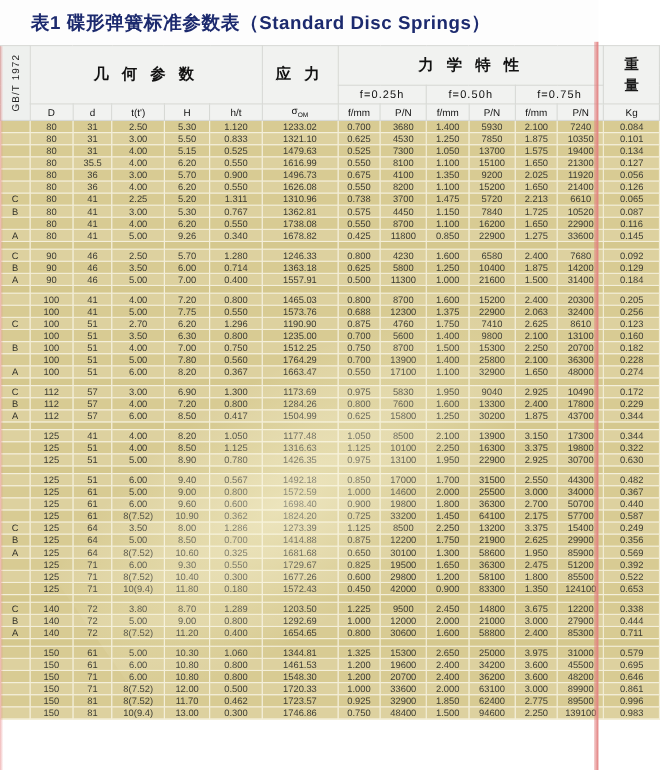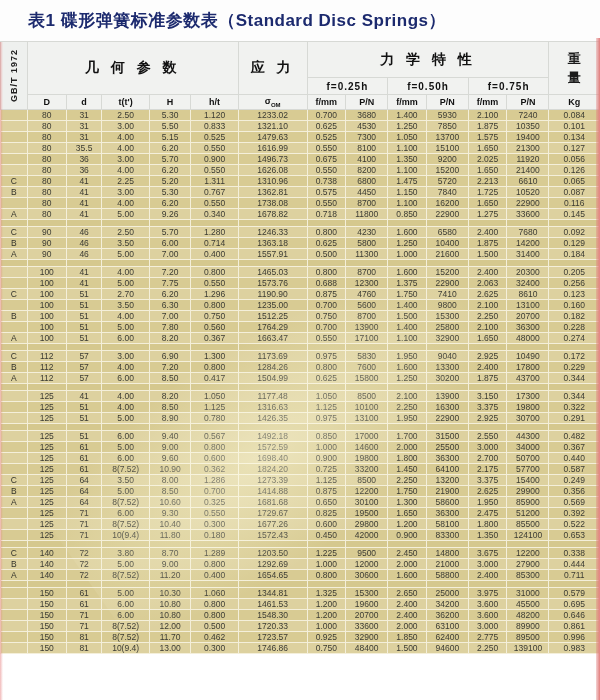--- a/index.html
+++ b/index.html
@@ -2,21 +2,21 @@
 <html><head>
 <meta charset="utf-8">
 <style>
   * { margin: 0; padding: 0; box-sizing: border-box; }
   html, body { width: 600px; height: 700px; overflow: hidden; }
   body {
     font-family: "Liberation Sans", sans-serif;
     background: #ffffff;
     position: relative;
   }
-  .page { width: 600px; height: 700px; position: relative; background: #fff; }
+  .page { width: 544px; height: 700px; position: relative; background: #fff; }
 
   .title-bar {
     height: 41px;
     display: flex;
     align-items: center;
     padding-left: 28px;
     background: #fdfdfd;
   }
   .title-bar h1 {
     font-size: 17px;
@@ -28,21 +28,21 @@
   table.springs {
     width: 600px;
     table-layout: fixed;
     border-collapse: collapse;
   }
 
   
   thead th {
     background: #f1f2f0;
     border: 1px solid #d7d9d5;
-    font-weight: bold;
+    font-weight: normal;
     color: #1a1a1a;
     vertical-align: middle;
     text-align: center;
   }
   th.gbt {
     width: 27px;
     background: #eef0ee;
   }
   .gbt-inner {
     writing-mode: vertical-rl;
@@ -279,21 +279,21 @@
         </tr>
         <tr class="data-row">
           <td class="letter">C</td>
           <td>80</td>
           <td>41</td>
           <td>2.25</td>
           <td>5.20</td>
           <td>1.311</td>
           <td>1310.96</td>
           <td>0.738</td>
-          <td>6800</td>
+          <td>3700</td>
           <td>1.475</td>
           <td>5720</td>
           <td>2.213</td>
           <td>6610</td>
           <td>0.065</td>
         </tr>
         <tr class="data-row">
           <td class="letter">B</td>
           <td>80</td>
           <td>41</td>
@@ -326,21 +326,21 @@
           <td>0.116</td>
         </tr>
         <tr class="data-row">
           <td class="letter">A</td>
           <td>80</td>
           <td>41</td>
           <td>5.00</td>
           <td>9.26</td>
           <td>0.340</td>
           <td>1678.82</td>
-          <td>0.718</td>
+          <td>0.425</td>
           <td>11800</td>
           <td>0.850</td>
           <td>22900</td>
           <td>1.275</td>
           <td>33600</td>
           <td>0.145</td>
         </tr>
         <tr class="gap-row">
           <td class="letter"></td>
           <td></td>
@@ -652,21 +652,21 @@
           <td>5.00</td>
           <td>8.90</td>
           <td>0.780</td>
           <td>1426.35</td>
           <td>0.975</td>
           <td>13100</td>
           <td>1.950</td>
           <td>22900</td>
           <td>2.925</td>
           <td>30700</td>
-          <td>0.291</td>
+          <td>0.630</td>
         </tr>
         <tr class="gap-row">
           <td class="letter"></td>
           <td></td>
           <td></td>
           <td></td>
           <td></td>
           <td></td>
           <td></td>
           <td></td>

